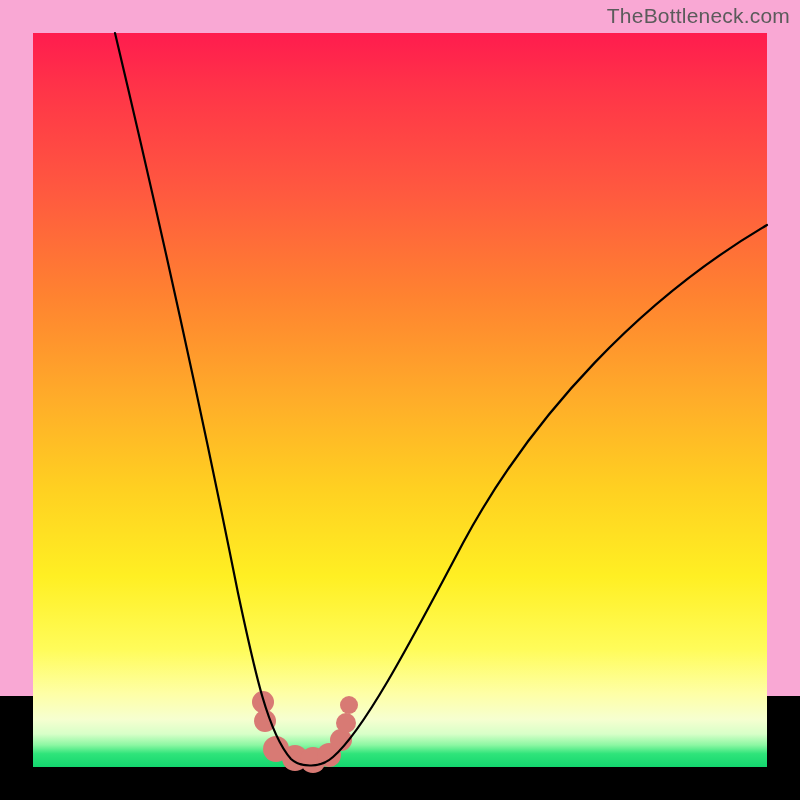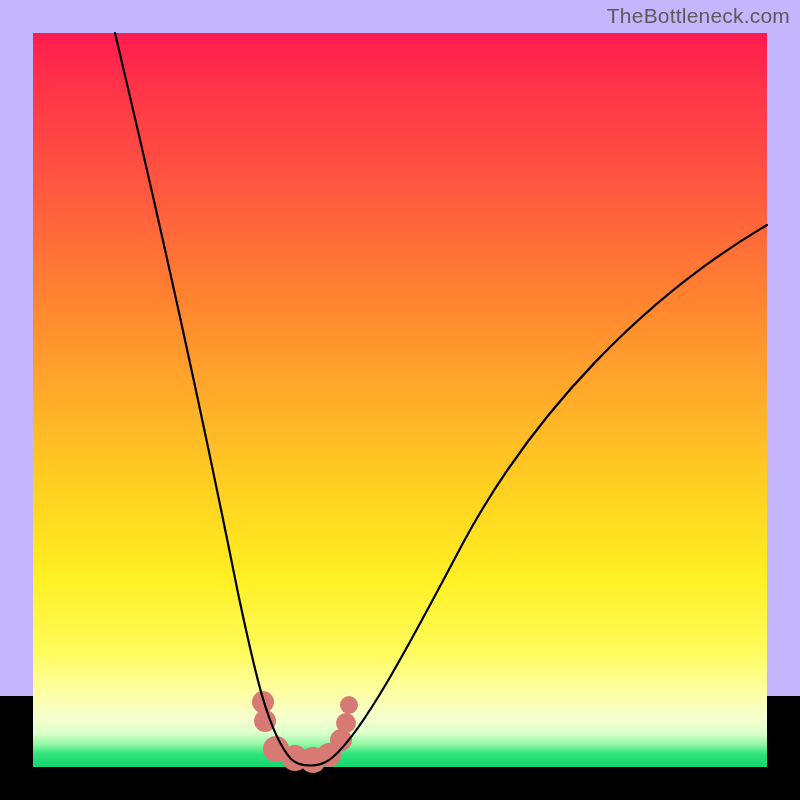--- a/index.html
+++ b/index.html
@@ -10,21 +10,21 @@
     background: #000;
     overflow: hidden;
     font-family: Arial, Helvetica, sans-serif;
   }
   .frame {
     position: absolute;
     left: 0;
     top: 0;
     width: 800px;
     height: 696px;
-    background: #c4b5fd;
+    background: #f9a8d4;
   }
   .plot {
     position: absolute;
     left: 33px;
     top: 33px;
     width: 734px;
     height: 734px;
     
     background: linear-gradient(
       to bottom,

